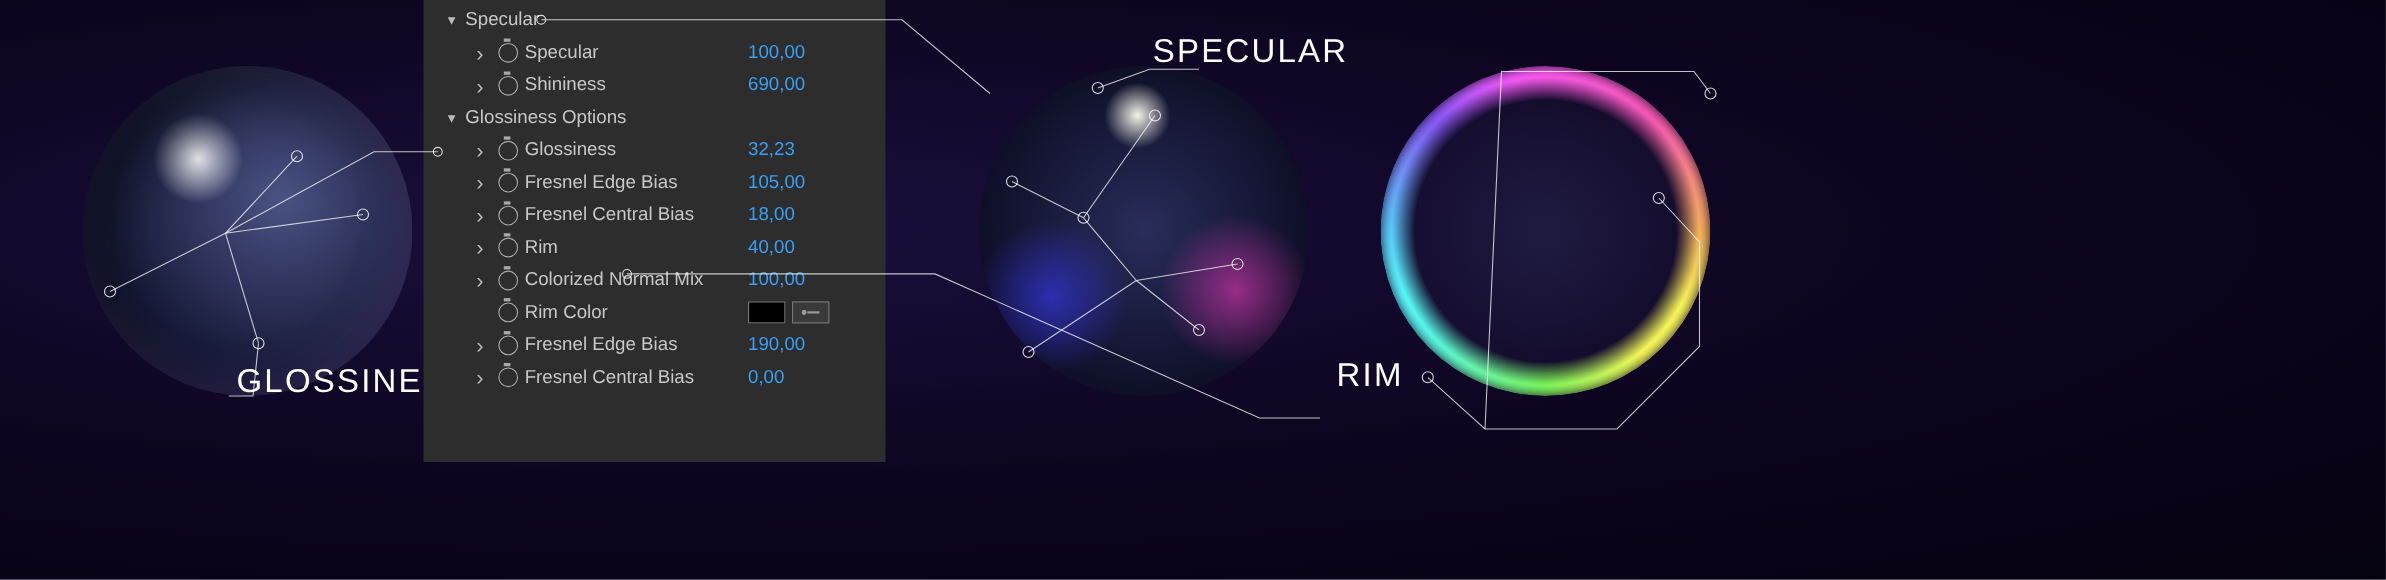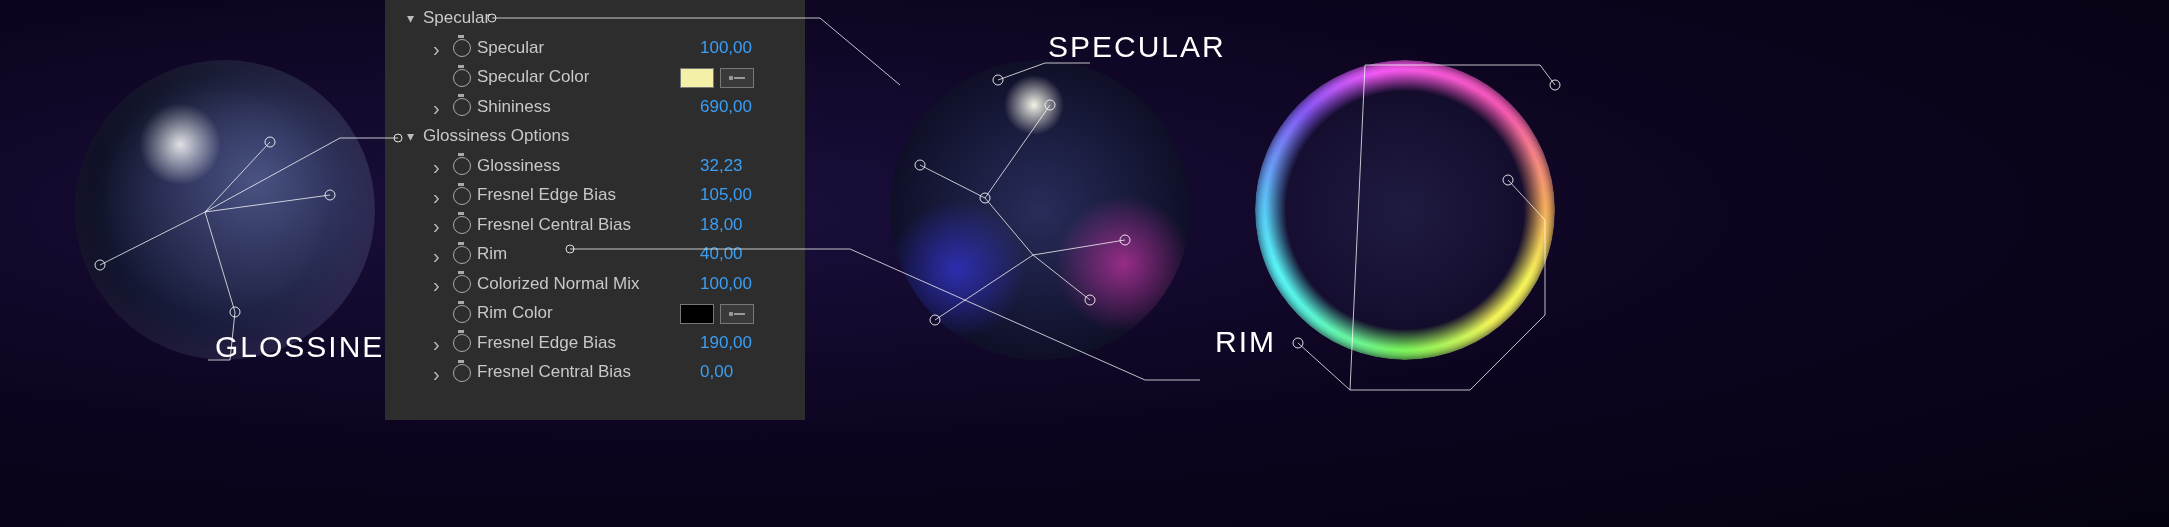--- a/index.html
+++ b/index.html
@@ -97,21 +97,20 @@
     background:#a9a9a9;
     top:-5px; left:4px;
   }
   .prop-name { color: #c8c8c8; flex: 0 0 auto; }
   .group-name { color: #c8c8c8; }
   .value {
     color: #3a9ff5;
     position: absolute;
     left: 295px;
     cursor: ew-resize;
-    margin-left: 20px;
   }
   .swatch-wrap {
     position:absolute; left:295px;
     display:flex; gap:6px; align-items:center;
   }
   .swatch {
     width: 34px; height: 20px;
     border: 1px solid #777;
   }
   .picker {
@@ -166,29 +165,20 @@
 
   <div class="row indent0">
     <span class="twirl down"></span>
     <span class="group-name">Specular</span>
   </div>
   <div class="row indent1">
     <span class="twirl right"></span>
     <span class="stopwatch"></span>
     <span class="prop-name">Specular</span>
     <span class="value">100,00</span>
-  </div>
-  <div class="row indent1">
-    <span class="twirl" style="visibility:hidden"></span>
-    <span class="stopwatch"></span>
-    <span class="prop-name">Specular Color</span>
-    <span class="swatch-wrap">
-      <span class="swatch" style="background:#f5f0a8"></span>
-      <span class="picker"></span>
-    </span>
   </div>
   <div class="row indent1">
     <span class="twirl right"></span>
     <span class="stopwatch"></span>
     <span class="prop-name">Shininess</span>
     <span class="value">690,00</span>
   </div>
 
   <div class="row indent0">
     <span class="twirl down"></span>

